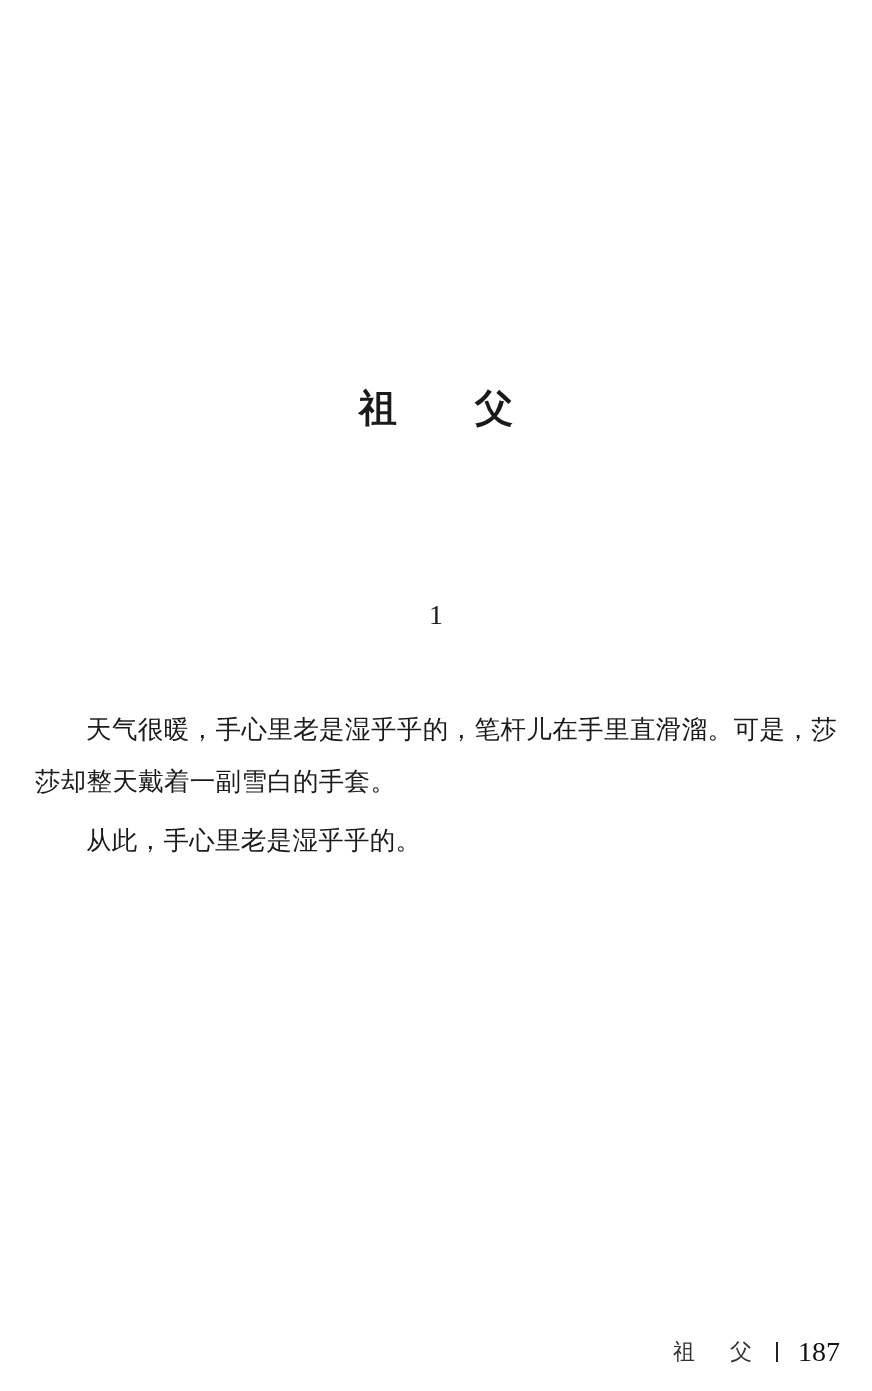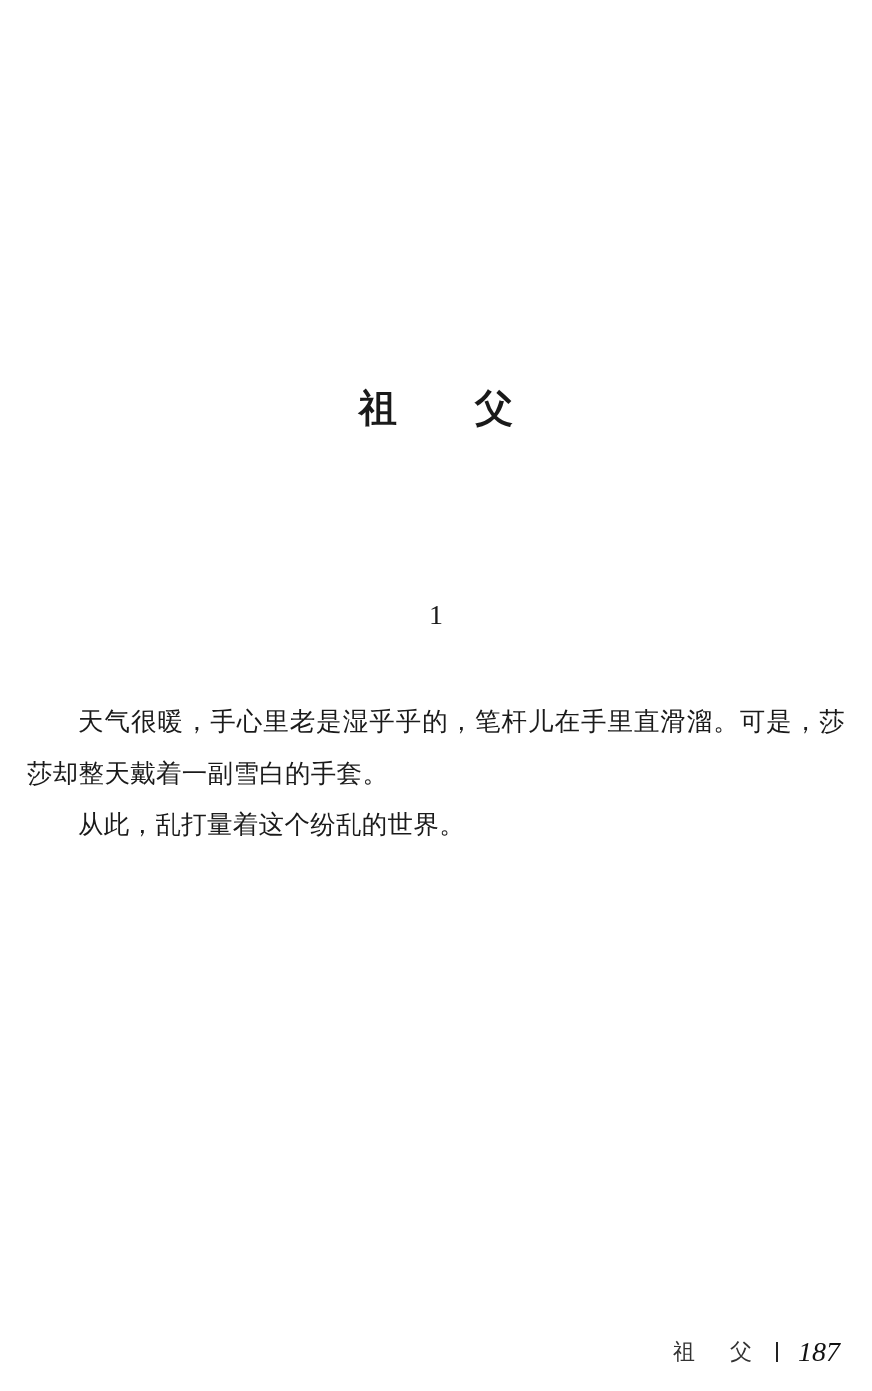--- a/index.html
+++ b/index.html
@@ -14,44 +14,44 @@
     .title span.gap { display: inline-block; width: 78px; }
     .section-num {
       position: absolute; top: 598px; left: 0; width: 872px; text-align: center;
       font-family: "Liberation Serif", serif; font-size: 28px; line-height: 34px;
     }
     .body {
       position: absolute; top: 696px; left: 27px; width: 818px;
       font-family: "DejaVu Serif", serif; font-size: 25.5px; line-height: 51.7px;
       letter-spacing: 0.3px;
     }
-    .body p { margin: 0; text-indent: 2em; text-align: justify; text-align-last: left; }
+    .body p { margin: 8px; text-indent: 2em; text-align: justify; text-align-last: left; }
     .footer {
       position: absolute; top: 1332px; right: 32px; height: 40px;
       display: flex; align-items: center; gap: 0;
       font-family: "DejaVu Serif", serif; color: #333;
     }
     .footer .running-title { font-size: 22px; letter-spacing: 14px; margin-right: 4px; }
     .footer .sep { display: inline-block; width: 2px; height: 20px; background: #222; margin: 0 20px 0 6px; }
-    .footer .page-no { font-family: "Liberation Serif", serif; font-style: italic; font-size: 28px; color: #111; }
+    .footer .page-no { font-family: "Liberation Serif", serif; font-size: 28px; color: #111; }
   </style>
 </head>
 <body>
 
 <div class="page">
 
   <h1 class="title" style="margin:0;">
     <span class="ch">祖</span><span class="gap"></span><span class="ch">父</span>
   </h1>
 
   <div class="section-num">1</div>
 
   <div class="body">
     <p>天气很暖，手心里老是湿乎乎的，笔杆儿在手里直滑溜。可是，莎莎却整天戴着一副雪白的手套。</p>
-    <p>从此，乱打量着这个纷乱的世界。</p>
+    <p>从此，手心里老是湿乎乎的。</p>
   </div>
 
   <div class="footer">
     <span class="running-title">祖 父</span>
     <span class="sep"></span>
     <span class="page-no">187</span>
   </div>
 
 </div>
 

